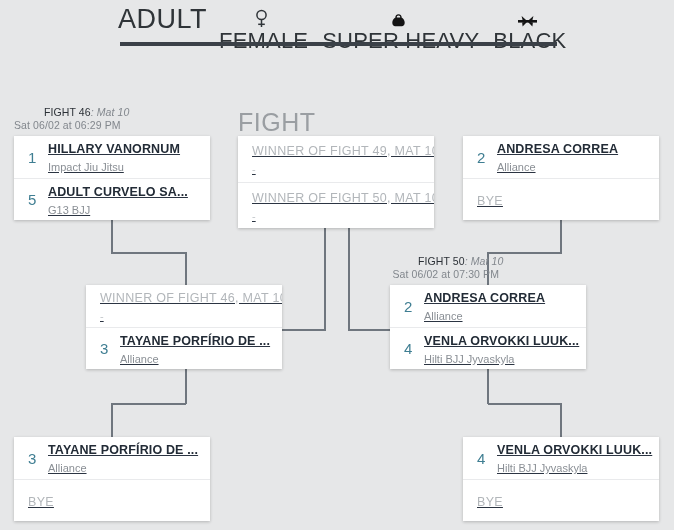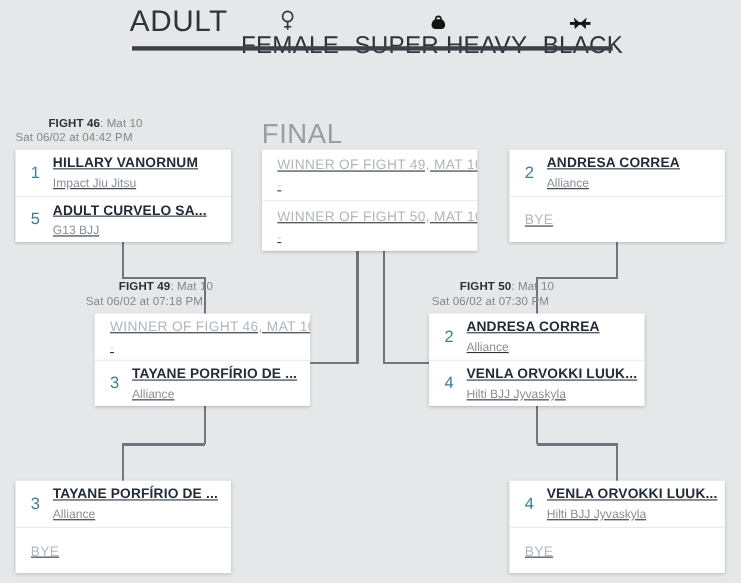--- a/index.html
+++ b/index.html
@@ -86,25 +86,26 @@
   .fight-meta {
     position: absolute;
     font-size: 10.5px;
     line-height: 13px;
     white-space: nowrap;
     color: #8b8f94;
     letter-spacing: 0.1px;
   }
   .fight-meta .fno {
     color: #2b3036;
-    font-weight: bold;
+    font-weight: normal;
     padding-left: 30px;
   }
   .fight-meta .mat {
     color: #82878d;
+    font-style: italic;
   }
   .fight-meta .when {
     color: #82878d;
     display: block;
   }
 
   
   .match {
     position: absolute;
     background: #ffffff;
@@ -244,25 +245,25 @@
 
       <path d="M488,369 L488,404"></path>
       <path d="M349,228 L349,330 L488,330"></path>
 
       <path d="M112,437 L112,404 L186,404"></path>
 
       <path d="M561,437 L561,404 L488,404"></path>
     </g>
   </svg>
 
-  <div id="final-label" style="left:238px; top:110px;">FINAL</div>
+  <div id="final-label" style="left:238px; top:110px;">FIGHT</div>
 
   <div class="fight-meta" style="left:14px; top:106px;">
     <span class="fno">FIGHT 46</span><span class="mat">: Mat 10</span>
-    <span class="when">Sat 06/02 at 04:42 PM</span>
+    <span class="when">Sat 06/02 at 06:29 PM</span>
   </div>
   <div class="match" style="left:14px; top:136px; width:196px; height:84px;">
     <div class="slot">
       <span class="seed">1</span>
       <span class="who">
         <span class="pname">HILLARY VANORNUM</span>
         <span class="pteam">Impact Jiu Jitsu</span>
       </span>
     </div>
     <div class="slot">
@@ -297,24 +298,20 @@
         <span class="pteam">Alliance</span>
       </span>
     </div>
     <div class="slot bye">
       <span class="who">
         <span class="pname">BYE</span>
       </span>
     </div>
   </div>
 
-  <div class="fight-meta" style="left:78px; top:255px;">
-    <span class="fno">FIGHT 49</span><span class="mat">: Mat 10</span>
-    <span class="when">Sat 06/02 at 07:18 PM</span>
-  </div>
   <div class="match" style="left:86px; top:285px; width:196px; height:84px;">
     <div class="slot placeholder">
       <span class="who">
         <span class="pname">WINNER OF FIGHT 46, MAT 10</span>
         <span class="pteam">-</span>
       </span>
     </div>
     <div class="slot">
       <span class="seed">3</span>
       <span class="who">

